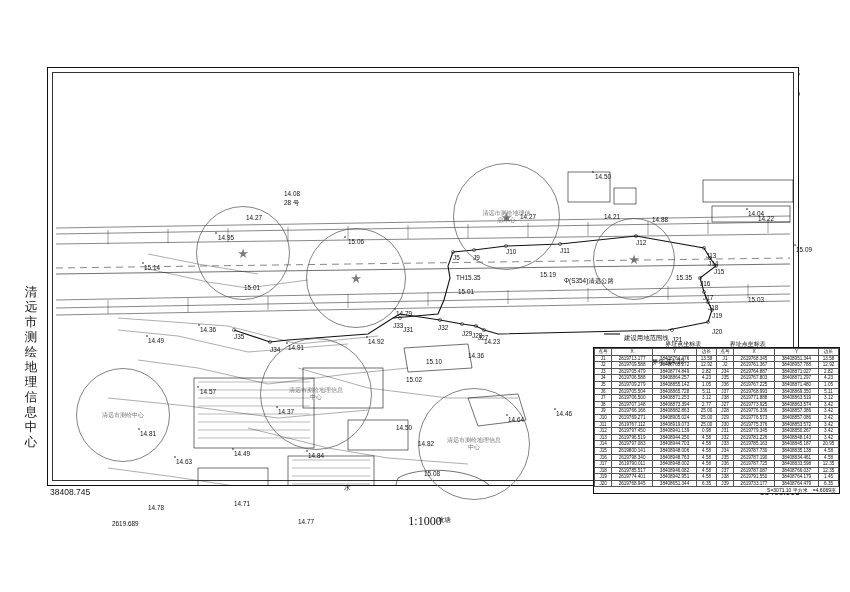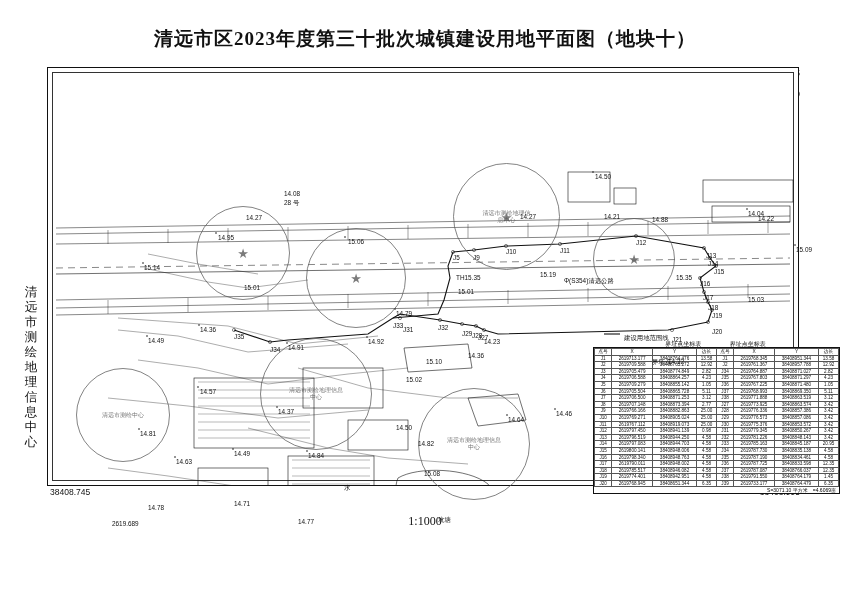--- a/index.html
+++ b/index.html
@@ -55,21 +55,20 @@
   .stamp .sin{position:absolute;left:50%;top:50%;transform:translate(-50%,-50%);
      font-family:"Liberation Serif",serif;color:rgba(80,80,80,.8);text-align:center;font-size:6px;line-height:7px;}
   .star{position:absolute;left:50%;top:50%;transform:translate(-50%,-50%);color:rgba(90,90,90,.8);font-size:13px;}
   .stamp.thin{border-width:0.8px;}
 </style>
 </head>
 <body>
 
 <div id="sheet">
 
-  <div class="title">清远市区2023年度第三十批次城镇建设用地平面图（地块十）</div>
 
   <div class="corner c-tl-x">38408.745</div>
   <div class="corner c-tl-y">2619.829</div>
   <div class="corner c-tr-x">38408.995</div>
   <div class="corner c-tr-y">2619.829</div>
   <div class="corner c-bl-y">2619.694</div>
   <div class="corner c-br-y">2619.694</div>
   <div class="corner c-bl-x">38408.745</div>
   <div class="corner c-br-x">38408.995</div>
 

